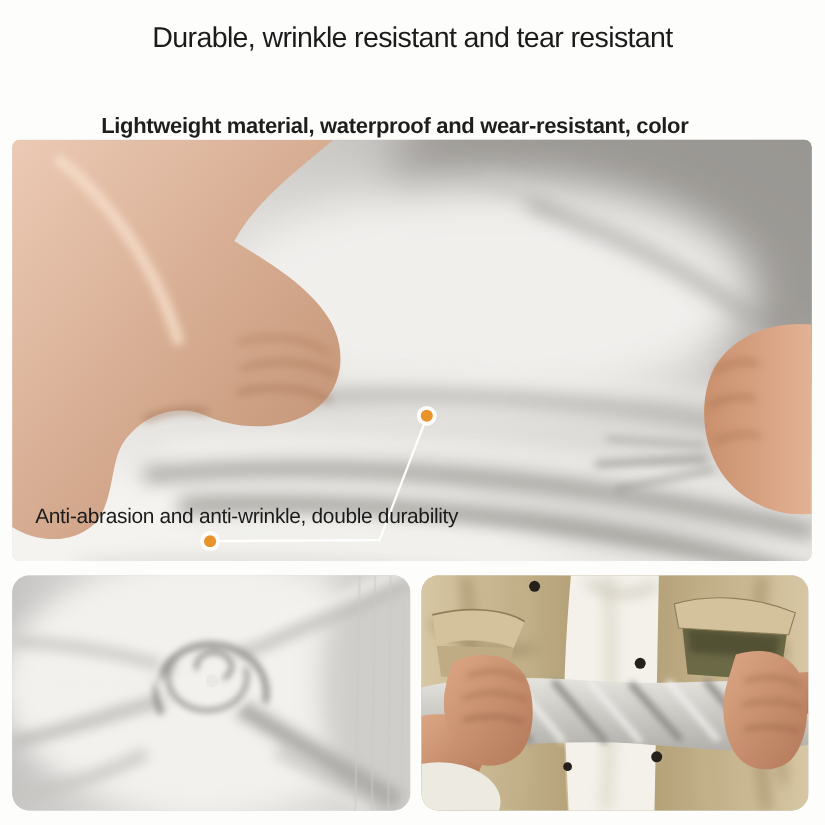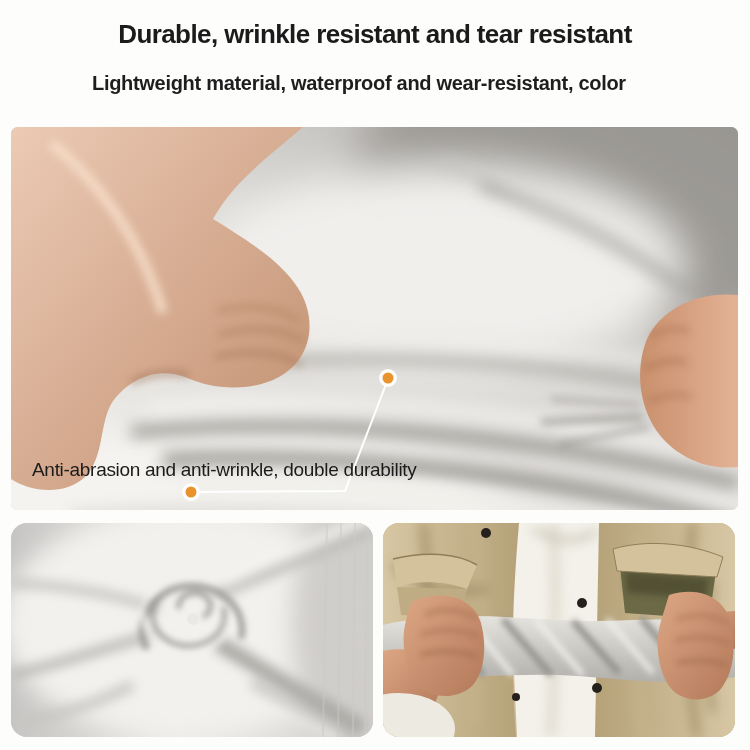--- a/index.html
+++ b/index.html
@@ -9,29 +9,29 @@
     font-family:"Liberation Sans", sans-serif;
     overflow:hidden;
   }
   .canvas {
     position:relative; width:750px; height:750px;
     background:#fdfdfc; overflow:hidden;
   }
   .title {
     position:absolute; top:19px; left:0; width:750px;
     margin:0; text-align:center;
-    font-size:26px; font-weight:700; letter-spacing:-0.6px;
+    font-size:26px; font-weight:400; letter-spacing:-0.6px;
     color:#1b1b1b; white-space:nowrap;
   }
   .subtitle {
     position:absolute; top:69px; left:92px; margin:0;
     font-size:20px; font-weight:700; letter-spacing:-0.3px;
     color:#1e1e1e; line-height:29px; white-space:nowrap;
   }
-  .subtitle span { display:block; }
+  .subtitle span { display:block;margin-top:32px; }
   .photo {
     position:absolute; overflow:hidden; z-index:1;
     background:#dcdad7;
   }
   .photo svg { display:block; width:100%; height:100%; }
   .photo.main  { left:11px;  top:127px; width:727px; height:383px; border-radius:7px;  }
   .photo.bl    { left:11px;  top:523px; width:362px; height:214px; border-radius:16px; }
   .photo.br    { left:383px; top:523px; width:352px; height:214px; border-radius:16px; }
   .callout-layer {
     position:absolute; left:0; top:0; width:750px; height:750px;

